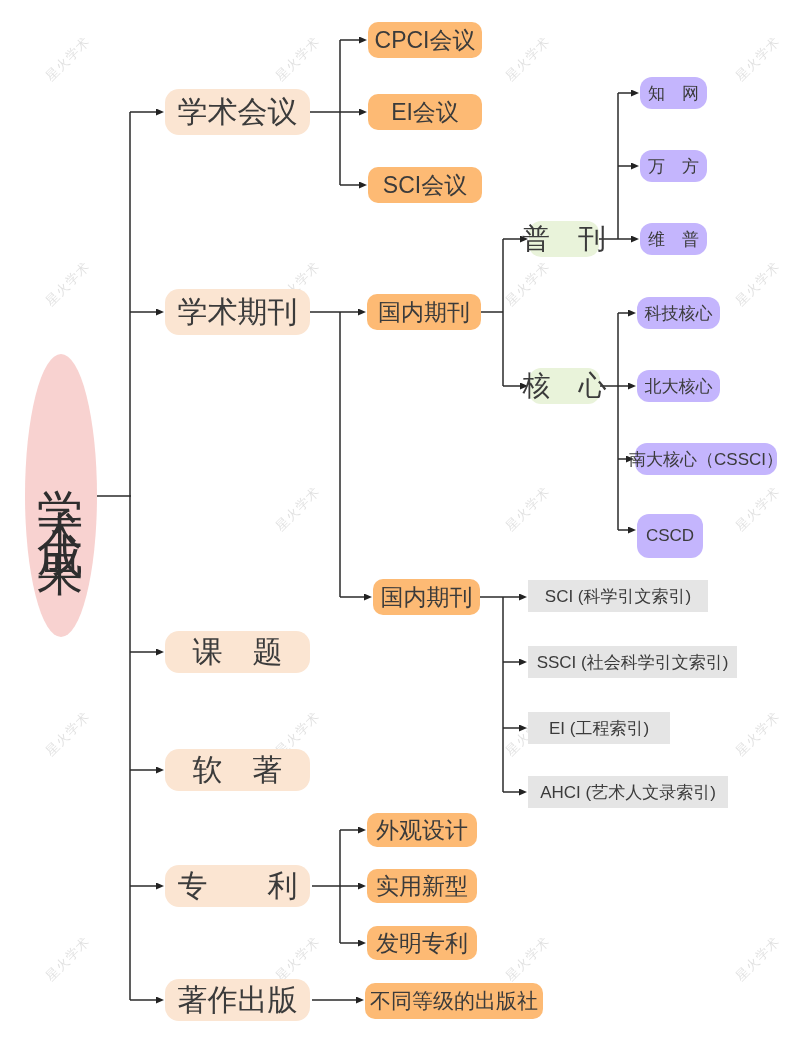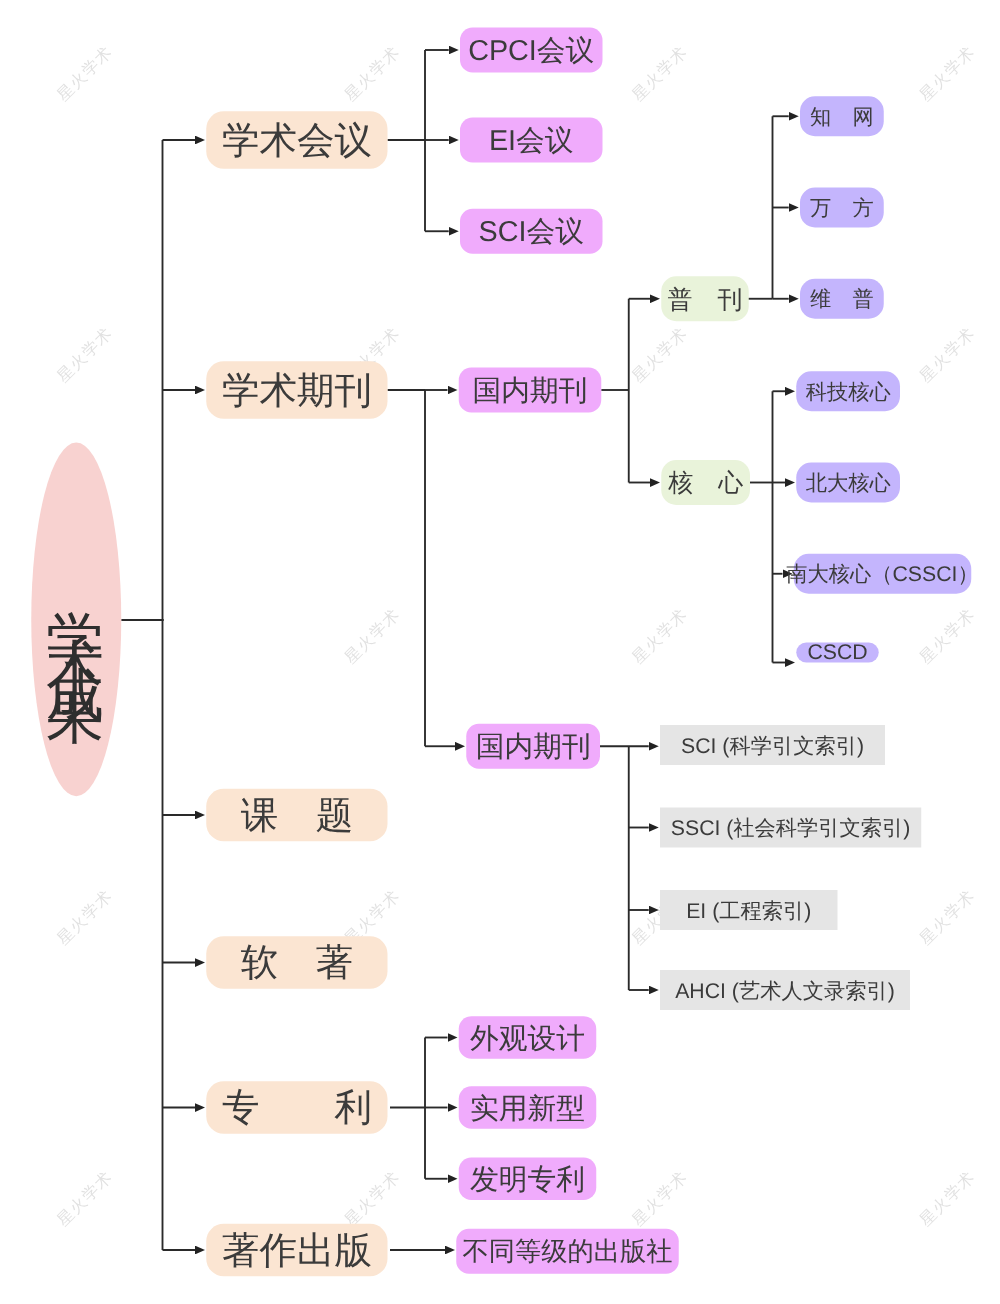--- a/index.html
+++ b/index.html
@@ -13,22 +13,22 @@
   .node{
     position:absolute;z-index:2;display:flex;align-items:center;justify-content:center;
     white-space:pre;box-sizing:border-box;color:#3b3b3b;
   }
   .root-oval{
     background:#f8d2d0;border-radius:50%;
     writing-mode:vertical-rl;font-size:46px;letter-spacing:22px;
     justify-content:center;align-items:center;color:#2e2e2e;
   }
   .peach{background:#fbe5d2;border-radius:14px;font-size:30px;}
-  .cream{background:#f0abfc;border-radius:10px;font-size:23px;}
-  .green{background:#e9f3da;border-radius:12px;font-size:20px;}
+  .cream{background:#fdba74;border-radius:10px;font-size:23px;}
+  .green{background:#e9f3da;border-radius:12px;font-size:28px;}
   .teal{background:#c4b5fd;border-radius:12px;font-size:17px;}
   .lgreen{background:#e5e5e5;border-radius:0;font-size:17px;}
   .publisher{font-size:21px;}
   .wm{
     position:absolute;z-index:0;color:rgba(120,120,120,0.22);
     font-size:13px;letter-spacing:1px;transform:rotate(-45deg);
     white-space:nowrap;pointer-events:none;
   }
 </style>
 </head>
@@ -139,21 +139,21 @@
   <div class="node green" style="left:529px;top:221px;width:70px;height:36px">普　刊</div>
   <div class="node green" style="left:529px;top:368px;width:71px;height:36px">核　心</div>
 
   <div class="node teal" style="left:640px;top:77px;width:67px;height:32px">知　网</div>
   <div class="node teal" style="left:640px;top:150px;width:67px;height:32px">万　方</div>
   <div class="node teal" style="left:640px;top:223px;width:67px;height:32px">维　普</div>
 
   <div class="node teal" style="left:637px;top:297px;width:83px;height:32px">科技核心</div>
   <div class="node teal" style="left:637px;top:370px;width:83px;height:32px">北大核心</div>
   <div class="node teal" style="left:635px;top:443px;width:142px;height:32px">南大核心（CSSCI）</div>
-  <div class="node teal" style="left:637px;top:514px;width:66px;height:16px">CSCD</div>
+  <div class="node teal" style="left:637px;top:514px;width:66px;height:44px">CSCD</div>
 
   <div class="node lgreen" style="left:528px;top:580px;width:180px;height:32px">SCI (科学引文索引)</div>
   <div class="node lgreen" style="left:528px;top:646px;width:209px;height:32px">SSCI (社会科学引文索引)</div>
   <div class="node lgreen" style="left:528px;top:712px;width:142px;height:32px">EI (工程索引)</div>
   <div class="node lgreen" style="left:528px;top:776px;width:200px;height:32px">AHCI (艺术人文录索引)</div>
 
   <div class="node cream" style="left:367px;top:813px;width:110px;height:34px">外观设计</div>
   <div class="node cream" style="left:367px;top:869px;width:110px;height:34px">实用新型</div>
   <div class="node cream" style="left:367px;top:926px;width:110px;height:34px">发明专利</div>
 

